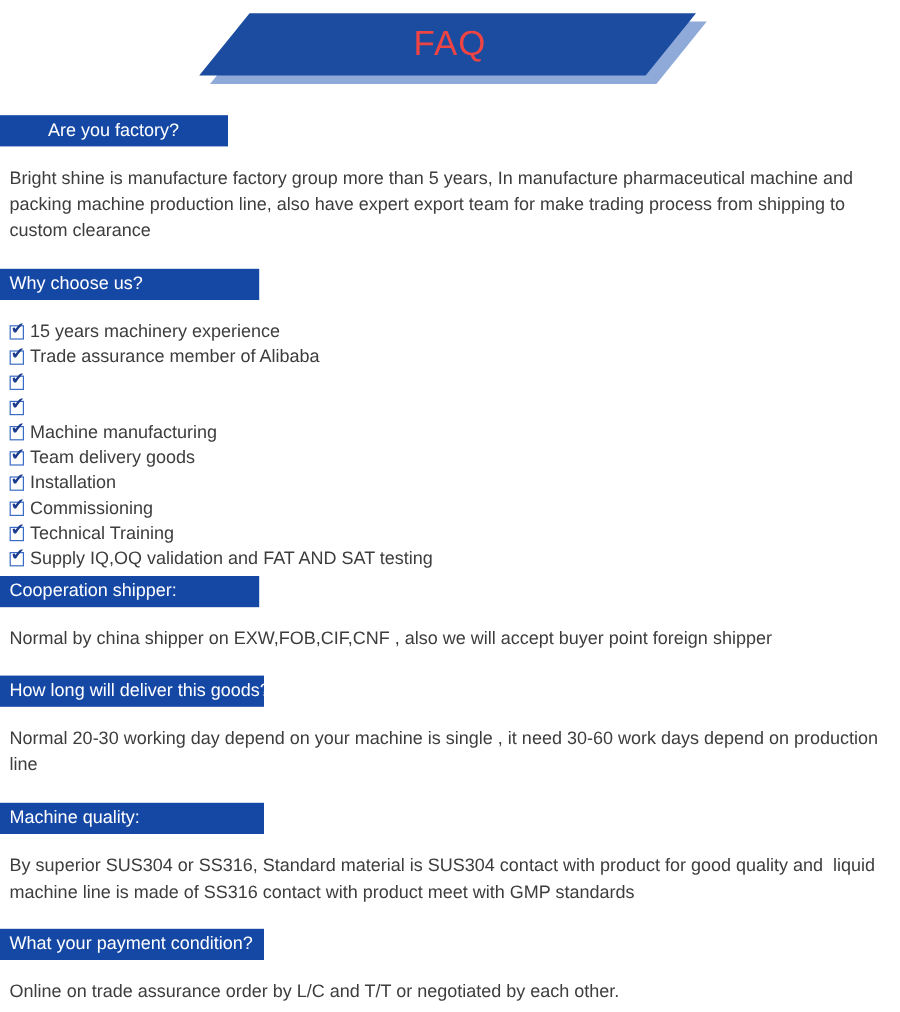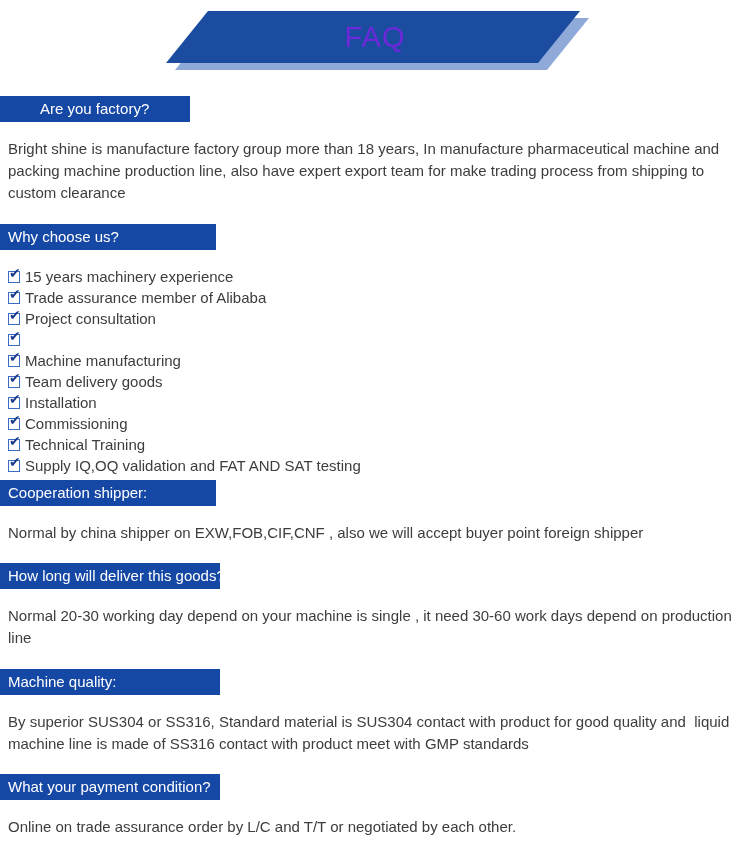--- a/index.html
+++ b/index.html
@@ -27,21 +27,21 @@
   }
   .banner-wrap svg { display: block; }
   .banner-title {
     position: absolute;
     left: 170px;
     top: 11px;
     width: 410px;
     height: 42px;
     line-height: 52px;
     text-align: center;
-    color: #6d28d9;
+    color: #ef4444;
     font-size: 29px;
     letter-spacing: 1px;
   }
   
   .sec-heading {
     height: 26px;
     line-height: 26px;
     background: var(--header_bg);
     color: #ffffff;
     font-size: 15px;
@@ -103,41 +103,40 @@
 
 <div class="banner-wrap">
   <svg width="750" height="78" viewBox="0 0 750 78">
     <polygon points="217,18 589,18 547,70 175,70" fill="#8FA9D8"></polygon>
     <polygon points="208,11 580,11 538,63 166,63" fill="#1B4CA0"></polygon>
   </svg>
   <div class="banner-title">FAQ</div>
 </div>
 
 <div class="sec-heading w190 mt18">Are you factory?</div>
-<p class="para">Bright shine is manufacture factory group more than 18 years, In manufacture pharmaceutical machine and packing machine production line, also have expert export team for make trading process from shipping to custom clearance</p>
+<p class="para">Bright shine is manufacture factory group more than 5 years, In manufacture pharmaceutical machine and packing machine production line, also have expert export team for make trading process from shipping to custom clearance</p>
 
 <div class="sec-heading w192 mt20">Why choose us?</div>
 <ul class="checklist">
   <li>
     <span class="checkbox">
         <span class="tick">✔</span>
       </span>
     <span>15 years machinery experience</span>
   </li>
   <li>
     <span class="checkbox">
         <span class="tick">✔</span>
       </span>
     <span>Trade assurance member of Alibaba</span>
   </li>
   <li>
     <span class="checkbox">
         <span class="tick">✔</span>
       </span>
-    <span>Project consultation</span>
   </li>
   <li>
     <span class="checkbox">
         <span class="tick">✔</span>
       </span>
   </li>
   <li>
     <span class="checkbox">
         <span class="tick">✔</span>
       </span>

